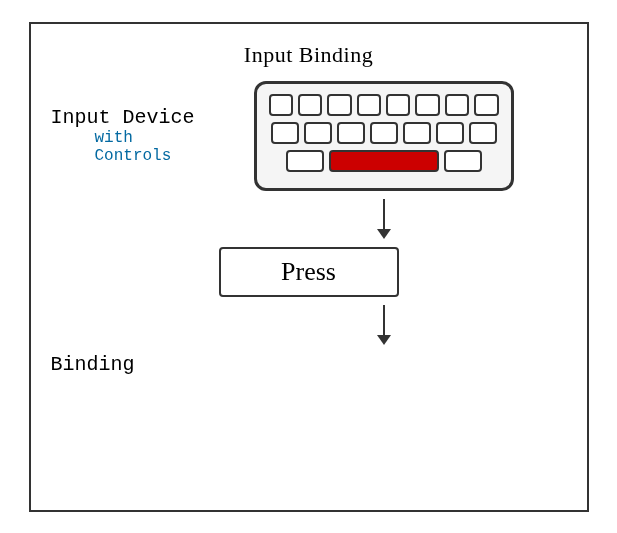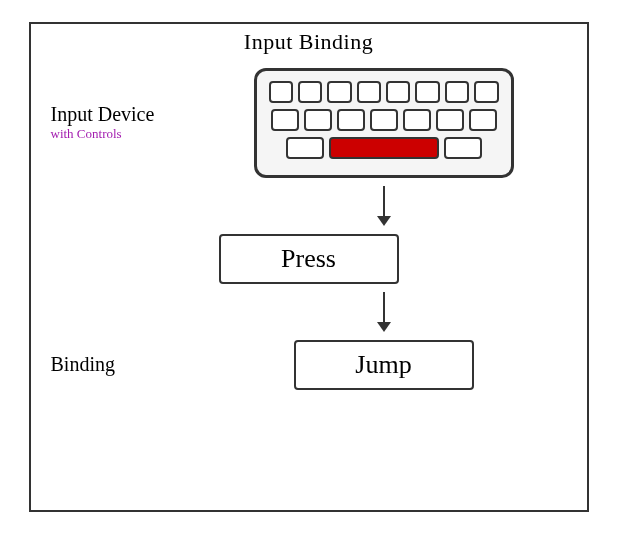--- a/index.html
+++ b/index.html
@@ -23,21 +23,21 @@
       height: 490px;
       border: 2px solid #333;
       position: relative;
       background: #fff;
     }
 
     .title {
       text-align: center;
       font-size: 22px;
       font-weight: normal;
-      padding: 5px 0 8px 0;
+      padding: 18px 0 8px 0;
       letter-spacing: 0.5px;
     }
 
     
     .keyboard {
       border: 3px solid #333;
       border-radius: 12px;
       background: #f5f5f5;
       padding: 10px 12px;
       width: 260px;
@@ -120,30 +120,32 @@
 
     .section-row {
       display: flex;
       align-items: center;
       padding: 0 20px;
     }
 
     .section-label {
       width: 150px;
       flex-shrink: 0;
+      font-family: Liberation Mono, monospace;
     }
 
     .section-label-main {
       font-size: 20px;
       font-weight: normal;
     }
 
     .section-label-sub {
-      font-size: 13px;
-      color: #a21caf;
+      font-size: 16px;
+      color: #0369a1;
+      margin-left: 44px;
     }
 
     .section-diagram {
       flex: 1;
       display: flex;
       justify-content: center;
     }
 
     .spacer-row {
       display: flex;
@@ -231,19 +233,16 @@
           <div class="arrow-line"></div>
           <div class="arrow-head"></div>
         </div>
       </div>
     </div>
 
     <div class="section-row">
       <div class="section-label">
         <div class="section-label-main">Binding</div>
       </div>
-      <div class="section-diagram">
-        <div class="box">Jump</div>
-      </div>
     </div>
 
   </div>
 </div>
 
 </body></html>

